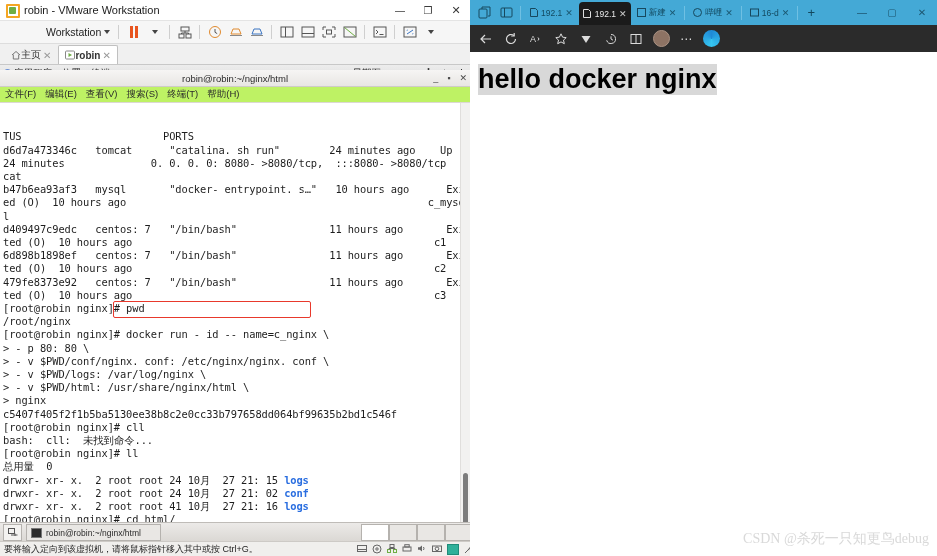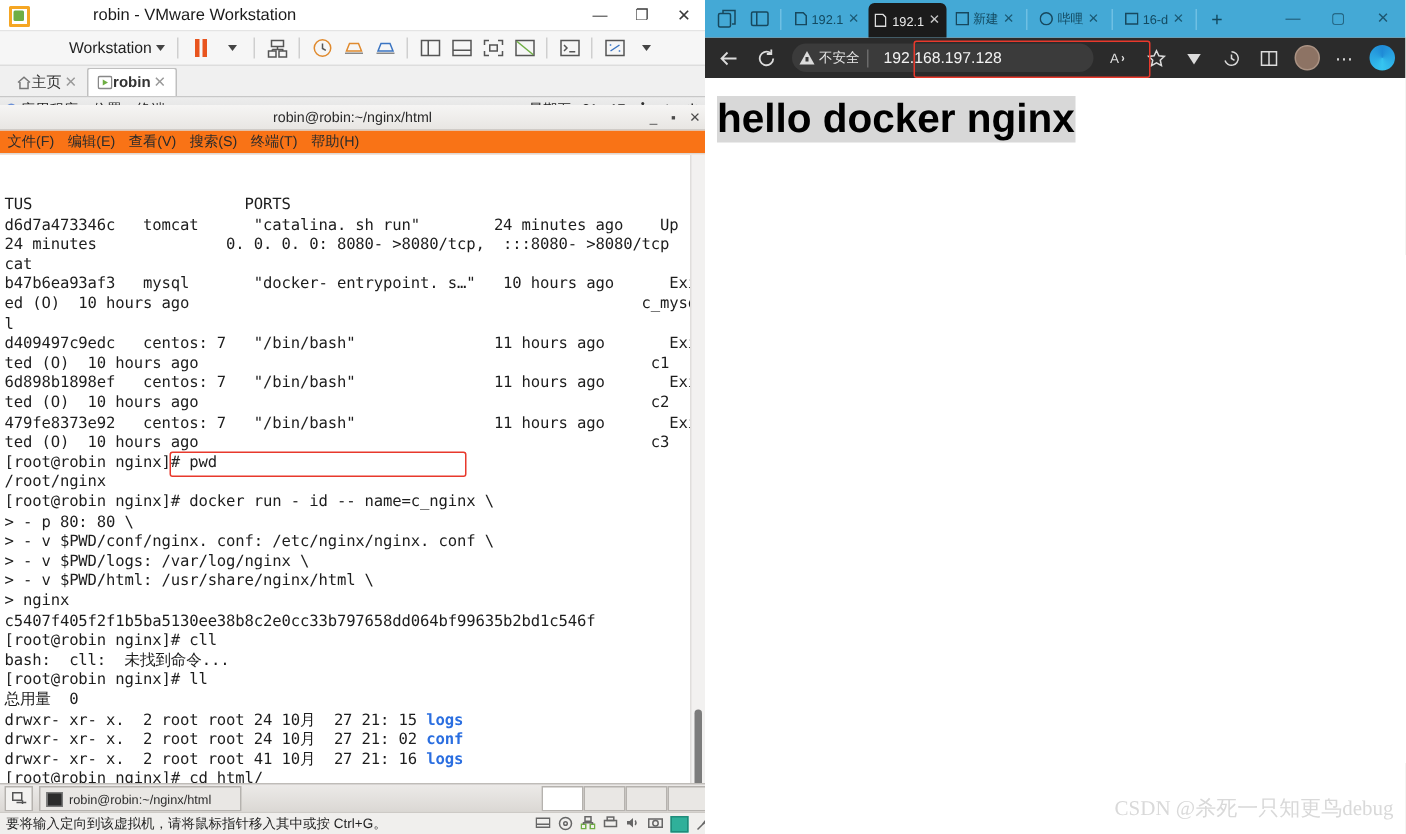--- a/index.html
+++ b/index.html
@@ -17,21 +17,21 @@
   }
   .vm-titlebar{
     height:20px;background:#ffffff;display:flex;align-items:center;
     border-bottom:1px solid #e4e4e4;
   }
   .vm-logo{
     width:12px;height:12px;margin:0 6px 0 6px;flex:none;position:relative;
   }
   .vm-logo .sq1{position:absolute;left:0;top:0;width:10px;height:10px;border:2px solid #f5a623;border-radius:1px;}
   .vm-logo .sq2{position:absolute;left:3px;top:3px;width:7px;height:7px;background:#6fae44;border-radius:1px;}
-  .vm-title{font-size:11px;color:#1a1a1a;flex:1;margin-left:38px;}
+  .vm-title{font-size:11px;color:#1a1a1a;flex:1;}
   .vm-winbtns{display:flex;align-items:center;gap:0px;}
   .vm-winbtn{width:28px;height:20px;display:flex;align-items:center;justify-content:center;
     font-size:10px;color:#3a3a3a;}
   .vm-winbtn:last-child{font-size:11px;}
 
   .vm-toolbar{
     height:22px;background:#f6f6f6;border-bottom:1px solid #dddddd;
     display:flex;align-items:center;padding:0 4px;gap:2px;
   }
   .vm-menu-btn{font-size:10.5px;color:#222;padding:0 3px;display:flex;align-items:center;gap:3px;margin-left:39px;}
@@ -69,21 +69,21 @@
     display:flex;flex-direction:column;
   }
   .term-title{
     height:16px;background:linear-gradient(#f6f5f4,#e8e6e3);border-bottom:1px solid #cfcbc7;
     display:flex;align-items:center;justify-content:center;position:relative;
     font-size:9.5px;color:#2b2b2b;
   }
   .term-title .btns{position:absolute;right:3px;top:0;height:16px;display:flex;align-items:center;gap:9px;
     font-size:9px;color:#4a4a4a;}
   .term-menubar{
-    height:15px;background:#f97316;border-bottom:1px solid #dcd8d4;
+    height:15px;background:#bef264;border-bottom:1px solid #dcd8d4;
     display:flex;align-items:center;gap:9px;padding-left:5px;font-size:9.5px;color:#2b2b2b;
   }
   .term-body{
     flex:1;background:#ffffff;position:relative;overflow:hidden;
     font-family:"DejaVu Sans Mono","Liberation Mono",monospace;
     font-size:10.4px;line-height:13.2px;color:#1d1d1d;
     padding:1px 3px 0 3px;white-space:pre;letter-spacing:-0.1px;
   }
   .term-body .blue{color:#2a6ee0;font-weight:bold;}
   .term-scroll{
@@ -540,29 +540,20 @@
             <path d="M12 7H2M6 3L2 7l4 4" stroke="#dcdcdc" stroke-width="1.2" fill="none"></path>
           </svg>
       </span>
       <span class="br-tbtn">
         <svg width="14" height="14" viewBox="0 0 14 14">
             <path d="M11.5 7a4.5 4.5 0 11-1.6-3.45" stroke="#dcdcdc" stroke-width="1.2" fill="none"></path>
             <path d="M10.2 1v3h-3" stroke="#dcdcdc" stroke-width="1.2" fill="none"></path>
           </svg>
       </span>
 
-      <div class="br-omnibox">
-        <span class="br-warn">
-          <span class="warn-tri"></span>
-          <span>不安全</span>
-        </span>
-        <span class="om-div"></span>
-        <span class="br-url" placeholder="搜索或输入 Web 地址">192.168.197.128</span>
-        <span class="url-red"></span>
-      </div>
 
       <span class="br-tbtn">
         <svg width="14" height="14" viewBox="0 0 14 14">
             <text x="1" y="10" font-size="9" fill="#dcdcdc" font-family="sans-serif">A</text>
             <path d="M9 5.5q2 1.5 0 3" stroke="#dcdcdc" fill="none"></path>
           </svg>
       </span>
       <span class="br-tbtn">
         <svg width="14" height="14" viewBox="0 0 14 14">
             <path d="M7 1.8l1.6 3.4 3.6.4-2.7 2.5.8 3.6L7 9.9 3.7 11.7l.8-3.6L1.8 5.6l3.6-.4z" fill="none" stroke="#dcdcdc"></path>

